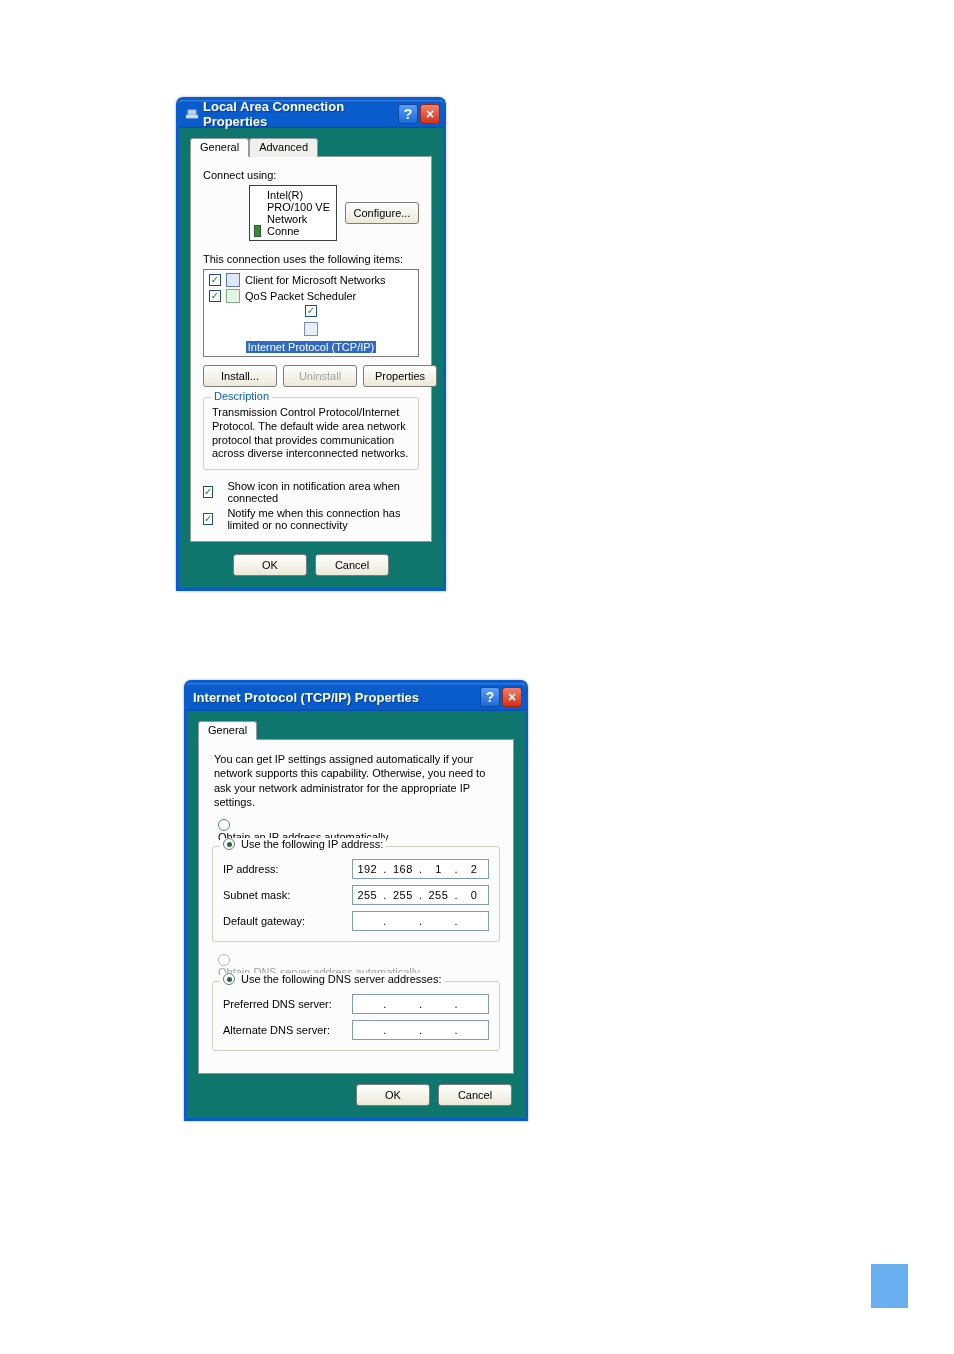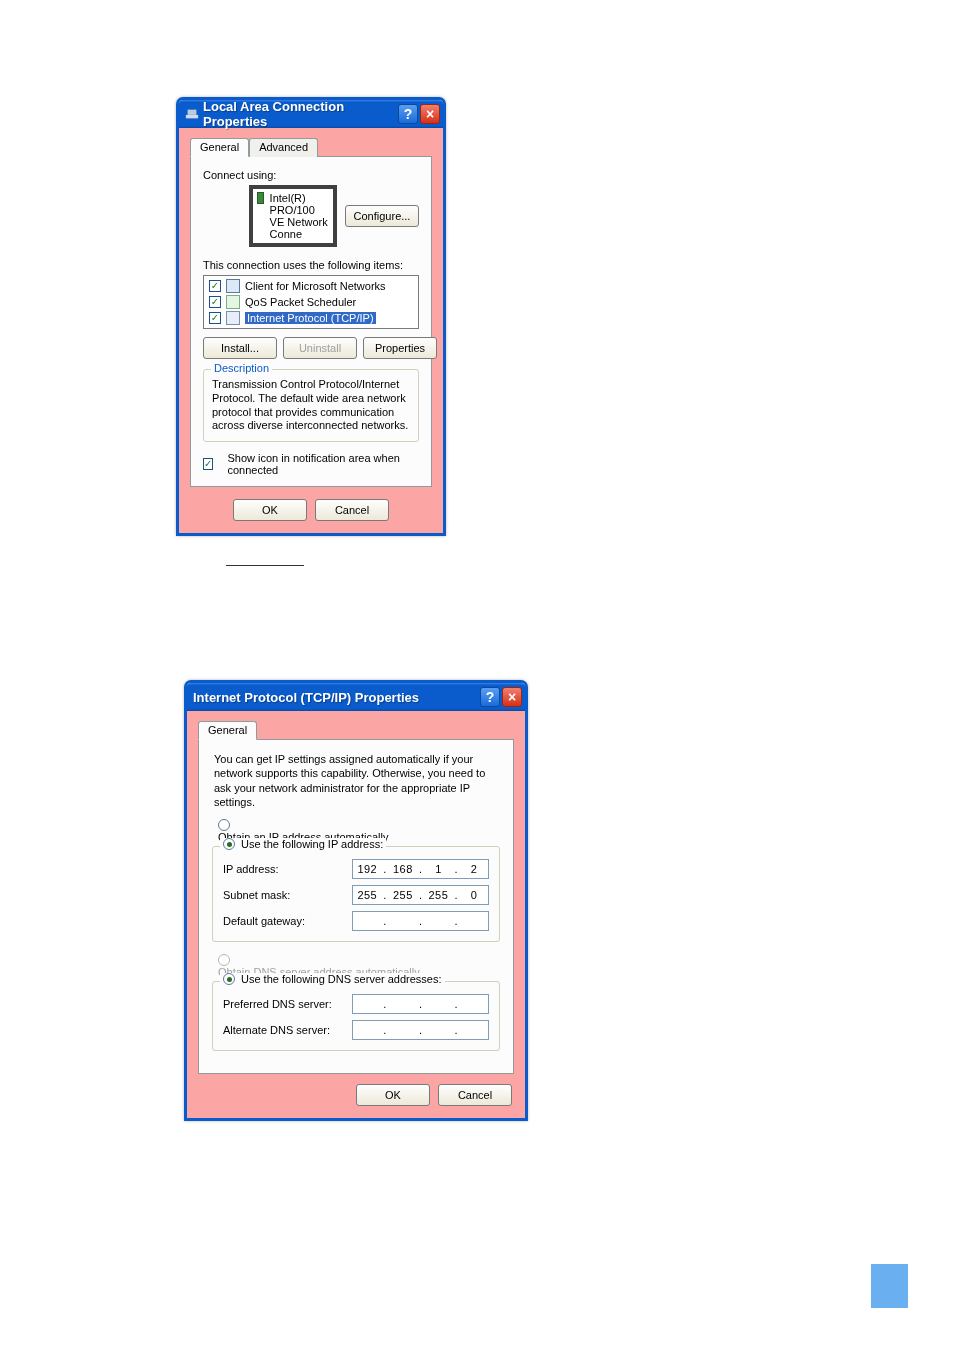--- a/index.html
+++ b/index.html
@@ -37,21 +37,21 @@
     display: inline-flex; align-items: center; justify-content: center;
     margin-left: 2px;
     border-radius: 3px;
     font-weight: bold;
     font-size: 14px;
     font-family: Arial, sans-serif;
     color: #fff;
   }
   .tb-help { background: linear-gradient(to bottom,#5a9ef3,#1a6bd8); border:1px solid #0a4a9a; }
   .tb-close { background: linear-gradient(to bottom,#f08070,#d83016); border:1px solid #9a2510; }
-  .body { padding: 10px 11px 12px 11px; background: #fca5a5; }
+  .body { padding: 10px 11px 12px 11px; background: #0f766e; }
   .tabs-row { display: flex; margin-bottom: -1px; }
   .tab {
     background: #ece9d8;
     border: 1px solid #919b9c;
     border-bottom: none;
     border-top-left-radius: 3px;
     border-top-right-radius: 3px;
     padding: 2px 9px 3px 9px;
     margin-right: 0;
     position: relative;
@@ -61,24 +61,24 @@
   .tab.inactive { background: #f0f0ec; }
   .tab-panel {
     border: 1px solid #919b9c;
     background: #fcfcfc;
     padding: 12px 12px 10px 12px;
   }
   .label { color: #000; font-size: 11px; }
   .adapter-row { display: flex; align-items: center; margin-top: 4px; }
   .adapter-box {
     flex: 1;
-    border: 4px solid #404040;
+    border: 1px solid #404040;
     background: #fff;
     padding: 3px 4px;
-    display: flex; align-items: flex-start;
+    display: flex; align-items: flex-end;
     margin-right: 8px;
     margin-left: 46px;
   }
   .nic-icon { width: 16px; height: 12px; background: #3a8a3a; border:1px solid #2a5a2a; margin-right: 6px; }
   .xpbtn {
     border: 1px solid #7a7a7a;
     border-radius: 3px;
     background: linear-gradient(to bottom,#fefefe,#ece9d8);
     padding: 2px 0;
     text-align: center;
@@ -99,21 +99,21 @@
     padding: 1px 3px;
     gap: 5px;
   }
   .cb { width: 12px; height: 12px; border: 1px solid #1c4f8b; background: #fff; display:inline-flex; align-items:center; justify-content:center; }
   .cb.checked::after { content: "✓"; font-size: 10px; line-height: 10px; color: #2a7a2a; }
   .small-icon { width: 14px; height: 14px; display: inline-block; }
   .icon-pc { background: #dce8f5; border:1px solid #5a7aa0; }
   .icon-share { background: #eaeaf5; border:1px solid #8a8ac0; }
   .icon-qos { background: #e5f5e5; border:1px solid #7ab07a; }
   .icon-net { background: #e8eef7; border:1px solid #7a90b0; }
-  .item-row.selected { color: #fff; }
+  .item-row.selected { color: #fff; flex-direction: column; }
   .item-row.selected .seltext { background: #3169c6; padding: 0 2px; }
   .btn-row { display: flex; gap: 6px; margin-top: 8px; }
   .btn-row .xpbtn { flex: 1; }
   .group {
     border: 1px solid #d0d0bf;
     border-radius: 3px;
     margin-top: 10px;
     padding: 8px 8px 8px 8px;
     position: relative;
   }
@@ -223,20 +223,24 @@
 
       <div class="group">
         <div class="group-title">Description</div>
         <div class="desc-text">Transmission Control Protocol/Internet Protocol. The default wide area network protocol that provides communication across diverse interconnected networks.</div>
       </div>
 
       <div class="chk-row" style="margin-top:10px;">
         <span class="cb checked"></span>
         <span>Show icon in notification area when connected</span>
       </div>
+      <div class="chk-row">
+        <span class="cb checked"></span>
+        <span>Notify me when this connection has limited or no connectivity</span>
+      </div>
     </div>
     <div class="bottom-row">
       <div class="xpbtn">OK</div>
       <div class="xpbtn">Cancel</div>
     </div>
   </div>
 </div>
 
 <div class="dialog" style="left:184px; top:680px; width:344px;">
   <div class="titlebar">

